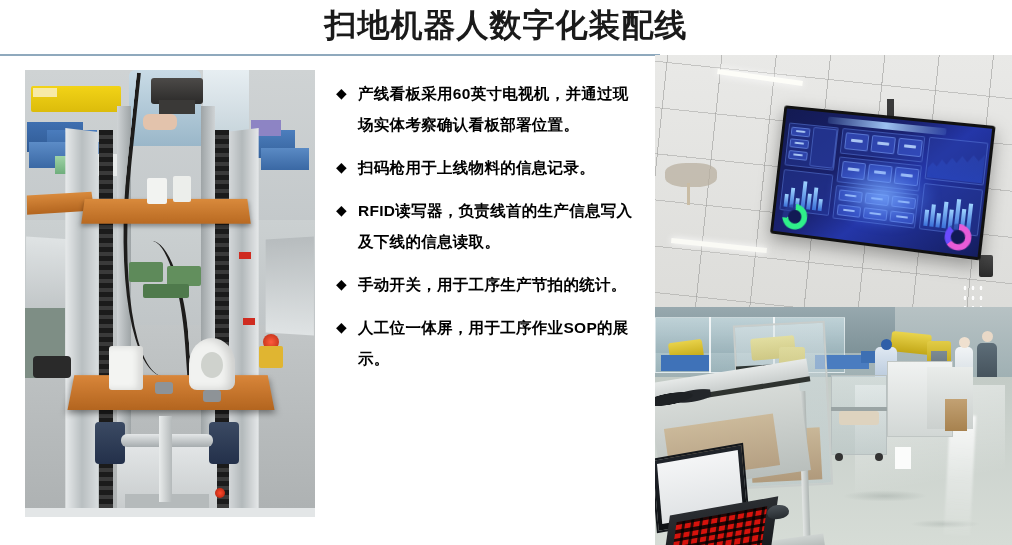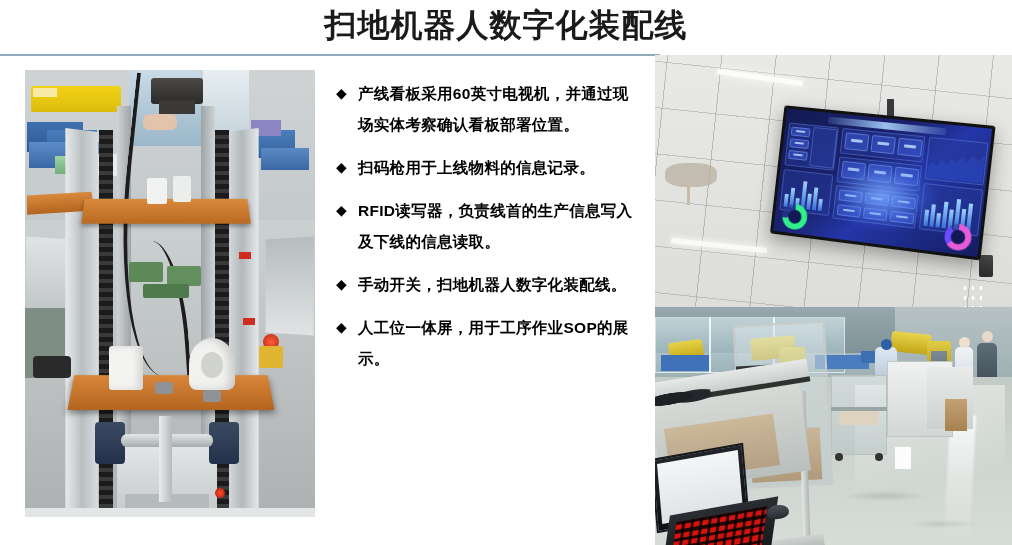--- a/index.html
+++ b/index.html
@@ -534,21 +534,21 @@
       <span class="bullet-text">扫码枪用于上线物料的信息记录。</span>
     </div>
 
     <div class="bullet-row">
       <span class="bullet-mark">◆</span>
       <span class="bullet-text">RFID读写器，负责线首的生产信息写入及下线的信息读取。</span>
     </div>
 
     <div class="bullet-row">
       <span class="bullet-mark">◆</span>
-      <span class="bullet-text">手动开关，扫地机器人数字化装配线。</span>
+      <span class="bullet-text">手动开关，用于工序生产节拍的统计。</span>
     </div>
 
     <div class="bullet-row">
       <span class="bullet-mark">◆</span>
       <span class="bullet-text">人工位一体屏，用于工序作业SOP的展示。</span>
     </div>
 
   </div>
 
   <div class="photo" id="photo-right">

